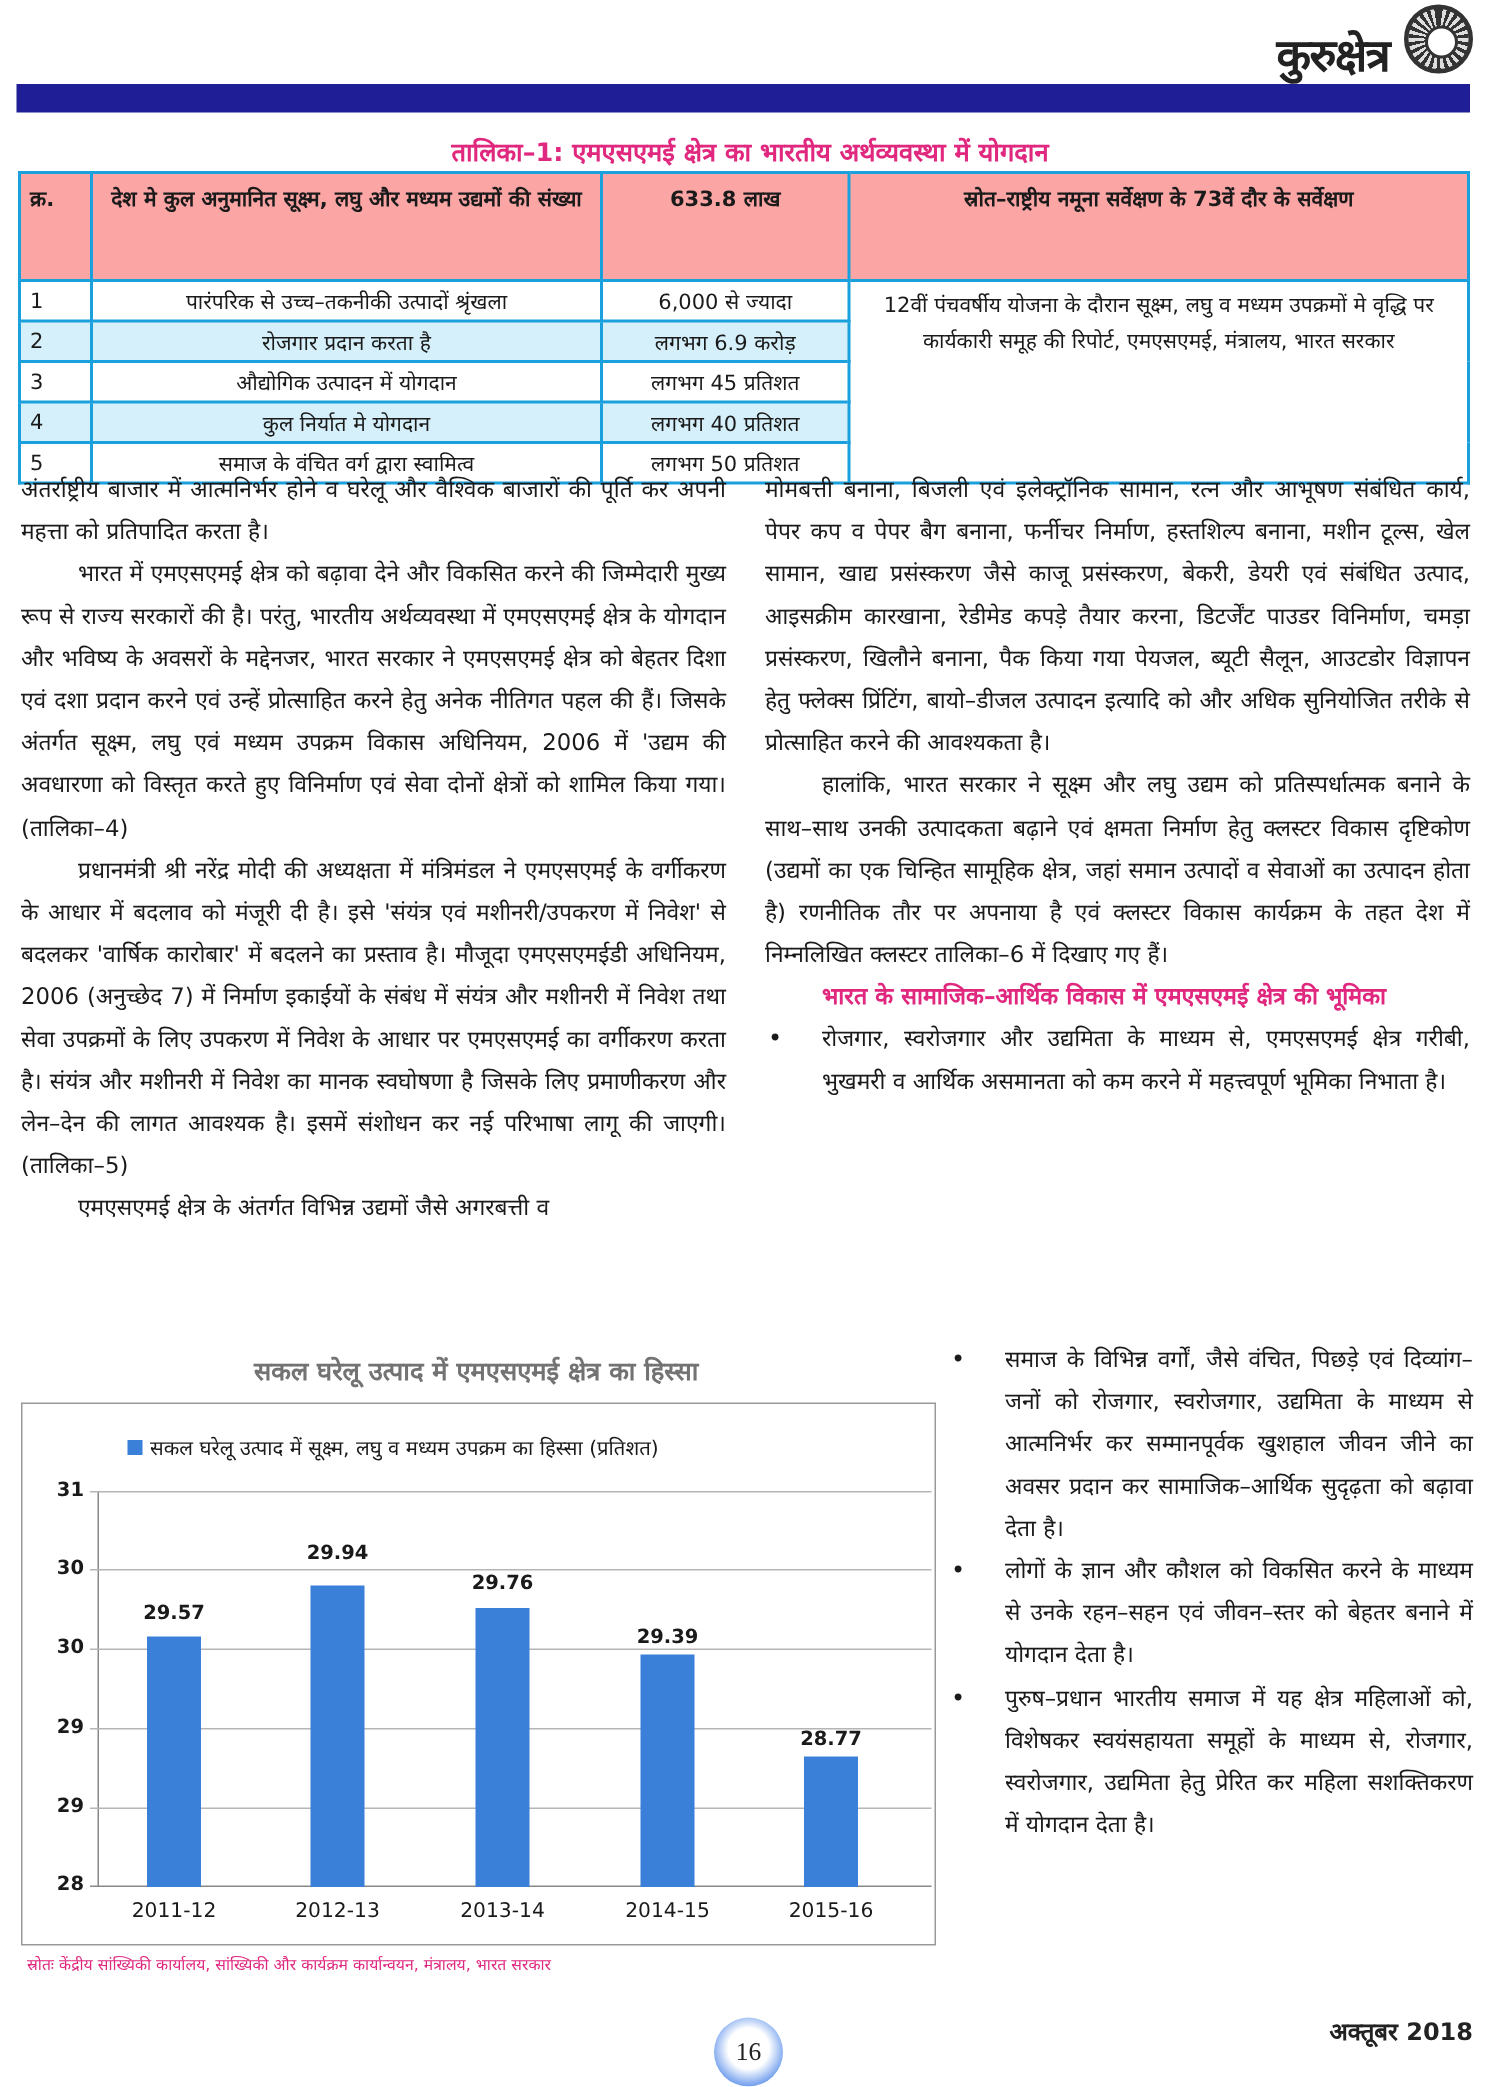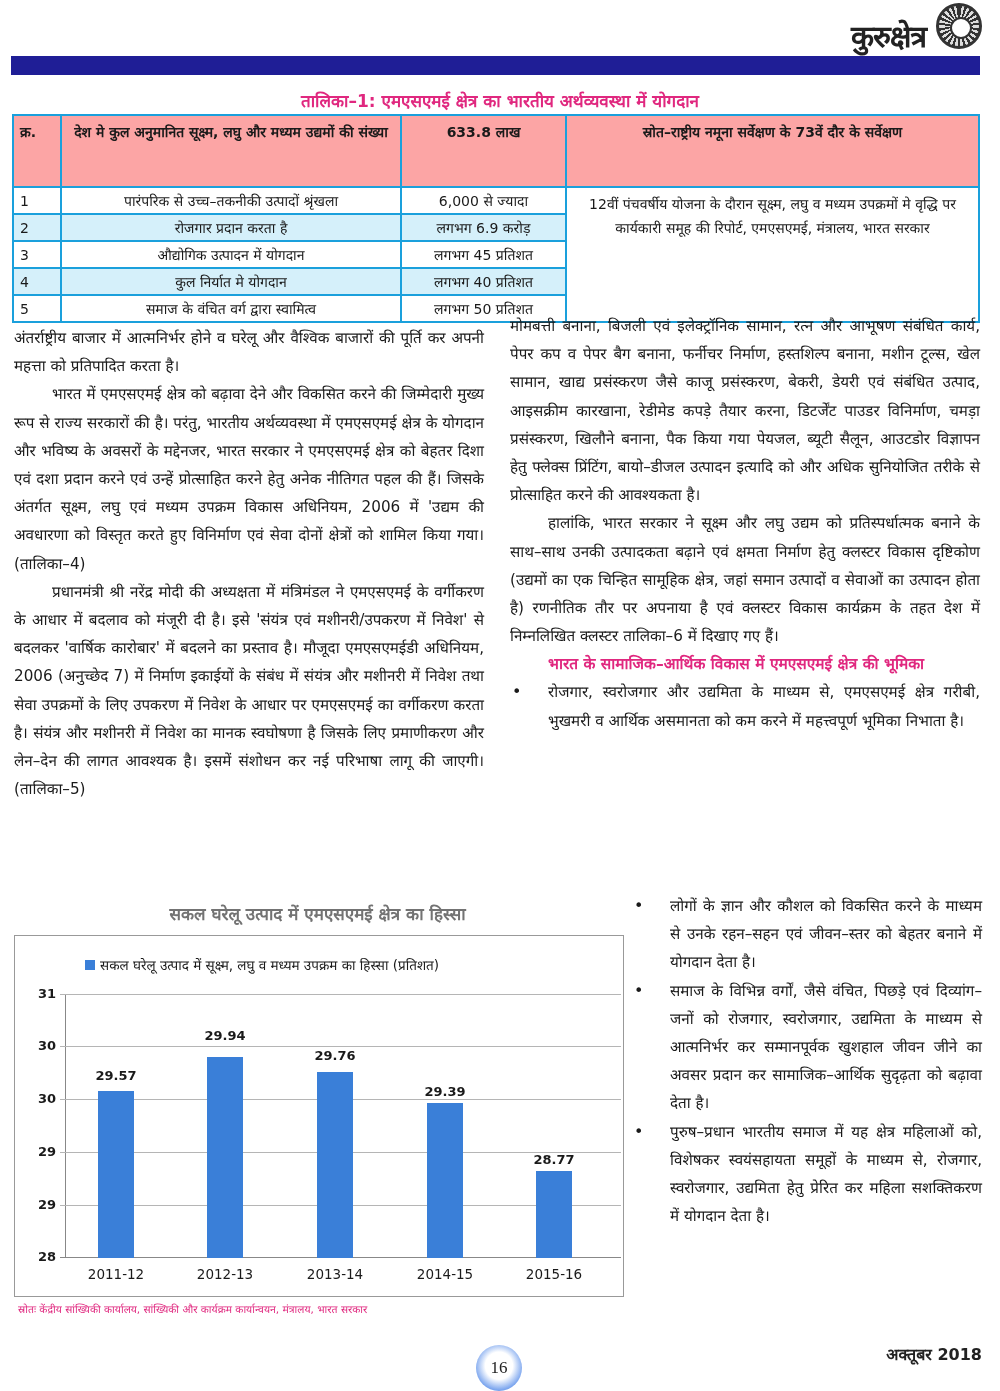--- a/index.html
+++ b/index.html
@@ -22,21 +22,21 @@
   .t1 .hdr td.num { text-align: left; }
   .t1 tr.alt td.c { background: #d5f0fa; }
   .t1 td.num { width: 48px; text-align: left; }
   .t1 td.desc { width: 340px; text-align: center; }
   .t1 td.val { width: 165px; text-align: center; }
   .t1 td.src { text-align: center; vertical-align: top; line-height: 24px; padding-top: 4px; background: #fff; }
 
   .col { position: absolute; font-size: 15.2px; line-height: 28.2px; text-align: justify; color: #1a1a1a; }
   .col p { margin: 0; }
   .indent { text-indent: 38px; }
-  .left-col { top: 312px; left: 14px; width: 470px; margin-top: 12px; }
+  .left-col { top: 312px; left: 14px; width: 470px; }
   .right-col { top: 312px; left: 510px; width: 470px; }
 
   .pink-heading { color: #e0287f; font-weight: bold; font-size: 15.5px; line-height: 28px; }
   .bullet { position: relative; padding-left: 38px; }
   .bullet::before { content: "•"; position: absolute; left: 2px; top: 0; font-size: 16px; }
 
   .bullets-narrow { position: absolute; top: 892px; left: 632px; width: 350px; font-size: 15.2px; line-height: 28.2px; text-align: justify; }
 
   .chart-title { position: absolute; top: 902px; left: 0; width: 635px; text-align: center; color: #737373; font-size: 17px; font-weight: bold; }
   .chart-box { position: absolute; top: 935px; left: 14px; width: 610px; height: 362px; border: 1px solid #999; background: #fff; }
@@ -100,32 +100,33 @@
     <td class="desc c">समाज के वंचित वर्ग द्वारा स्वामित्व</td>
     <td class="val c">लगभग 50 प्रतिशत</td>
   </tr>
 </tbody>
   </table>
 
 <div class="col left-col">
   <p>अंतर्राष्ट्रीय बाजार में आत्मनिर्भर होने व घरेलू और वैश्विक बाजारों की पूर्ति कर अपनी महत्ता को प्रतिपादित करता है।</p>
   <p class="indent">भारत में एमएसएमई क्षेत्र को बढ़ावा देने और विकसित करने की जिम्मेदारी मुख्य रूप से राज्य सरकारों की है। परंतु, भारतीय अर्थव्यवस्था में एमएसएमई क्षेत्र के योगदान और भविष्य के अवसरों के मद्देनजर, भारत सरकार ने एमएसएमई क्षेत्र को बेहतर दिशा एवं दशा प्रदान करने एवं उन्हें प्रोत्साहित करने हेतु अनेक नीतिगत पहल की हैं। जिसके अंतर्गत सूक्ष्म, लघु एवं मध्यम उपक्रम विकास अधिनियम, 2006 में 'उद्यम की अवधारणा को विस्तृत करते हुए विनिर्माण एवं सेवा दोनों क्षेत्रों को शामिल किया गया। (तालिका–4)</p>
   <p class="indent">प्रधानमंत्री श्री नरेंद्र मोदी की अध्यक्षता में मंत्रिमंडल ने एमएसएमई के वर्गीकरण के आधार में बदलाव को मंजूरी दी है। इसे 'संयंत्र एवं मशीनरी/उपकरण में निवेश' से बदलकर 'वार्षिक कारोबार' में बदलने का प्रस्ताव है। मौजूदा एमएसएमईडी अधिनियम, 2006 (अनुच्छेद 7) में निर्माण इकाईयों के संबंध में संयंत्र और मशीनरी में निवेश तथा सेवा उपक्रमों के लिए उपकरण में निवेश के आधार पर एमएसएमई का वर्गीकरण करता है। संयंत्र और मशीनरी में निवेश का मानक स्वघोषणा है जिसके लिए प्रमाणीकरण और लेन–देन की लागत आवश्यक है। इसमें संशोधन कर नई परिभाषा लागू की जाएगी। (तालिका–5)</p>
+  <p class="indent">एमएसएमई क्षेत्र के अंतर्गत विभिन्न उद्यमों जैसे अगरबत्ती व</p>
 </div>
 
 <div class="col right-col">
   <p>मोमबत्ती बनाना, बिजली एवं इलेक्ट्रॉनिक सामान, रत्न और आभूषण संबंधित कार्य, पेपर कप व पेपर बैग बनाना, फर्नीचर निर्माण, हस्तशिल्प बनाना, मशीन टूल्स, खेल सामान, खाद्य प्रसंस्करण जैसे काजू प्रसंस्करण, बेकरी, डेयरी एवं संबंधित उत्पाद, आइसक्रीम कारखाना, रेडीमेड कपड़े तैयार करना, डिटर्जेंट पाउडर विनिर्माण, चमड़ा प्रसंस्करण, खिलौने बनाना, पैक किया गया पेयजल, ब्यूटी सैलून, आउटडोर विज्ञापन हेतु फ्लेक्स प्रिंटिंग, बायो–डीजल उत्पादन इत्यादि को और अधिक सुनियोजित तरीके से प्रोत्साहित करने की आवश्यकता है।</p>
   <p class="indent">हालांकि, भारत सरकार ने सूक्ष्म और लघु उद्यम को प्रतिस्पर्धात्मक बनाने के साथ–साथ उनकी उत्पादकता बढ़ाने एवं क्षमता निर्माण हेतु क्लस्टर विकास दृष्टिकोण (उद्यमों का एक चिन्हित सामूहिक क्षेत्र, जहां समान उत्पादों व सेवाओं का उत्पादन होता है) रणनीतिक तौर पर अपनाया है एवं क्लस्टर विकास कार्यक्रम के तहत देश में निम्नलिखित क्लस्टर तालिका–6 में दिखाए गए हैं।</p>
   <p class="pink-heading indent">भारत के सामाजिक–आर्थिक विकास में एमएसएमई क्षेत्र की भूमिका</p>
   <p class="bullet">रोजगार, स्वरोजगार और उद्यमिता के माध्यम से, एमएसएमई क्षेत्र गरीबी, भुखमरी व आर्थिक असमानता को कम करने में महत्त्वपूर्ण भूमिका निभाता है।</p>
 </div>
 
 <div class="bullets-narrow">
+  <p class="bullet">समाज के विभिन्न वर्गों, जैसे वंचित, पिछड़े एवं दिव्यांग–जनों को रोजगार, स्वरोजगार, उद्यमिता के माध्यम से आत्मनिर्भर कर सम्मानपूर्वक खुशहाल जीवन जीने का अवसर प्रदान कर सामाजिक–आर्थिक सुदृढ़ता को बढ़ावा देता है।</p>
   <p class="bullet">लोगों के ज्ञान और कौशल को विकसित करने के माध्यम से उनके रहन–सहन एवं जीवन–स्तर को बेहतर बनाने में योगदान देता है।</p>
-  <p class="bullet">समाज के विभिन्न वर्गों, जैसे वंचित, पिछड़े एवं दिव्यांग–जनों को रोजगार, स्वरोजगार, उद्यमिता के माध्यम से आत्मनिर्भर कर सम्मानपूर्वक खुशहाल जीवन जीने का अवसर प्रदान कर सामाजिक–आर्थिक सुदृढ़ता को बढ़ावा देता है।</p>
   <p class="bullet">पुरुष–प्रधान भारतीय समाज में यह क्षेत्र महिलाओं को, विशेषकर स्वयंसहायता समूहों के माध्यम से, रोजगार, स्वरोजगार, उद्यमिता हेतु प्रेरित कर महिला सशक्तिकरण में योगदान देता है।</p>
 </div>
 
 <div class="chart-title">सकल घरेलू उत्पाद में एमएसएमई क्षेत्र का हिस्सा</div>
 <div class="chart-box">
   <div class="legend">
     <span class="legend-swatch"></span>
     <span>सकल घरेलू उत्पाद में सूक्ष्म, लघु व मध्यम उपक्रम का हिस्सा (प्रतिशत)</span>
   </div>
   <div class="plot">

